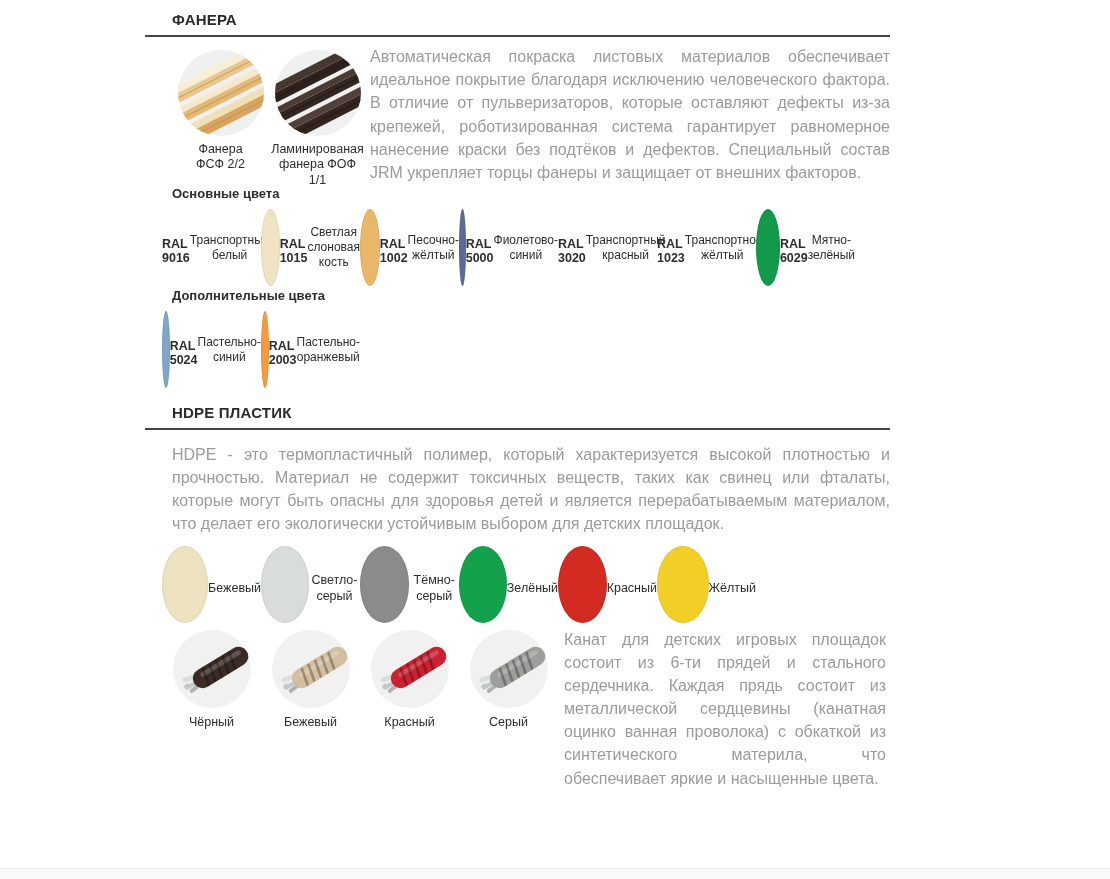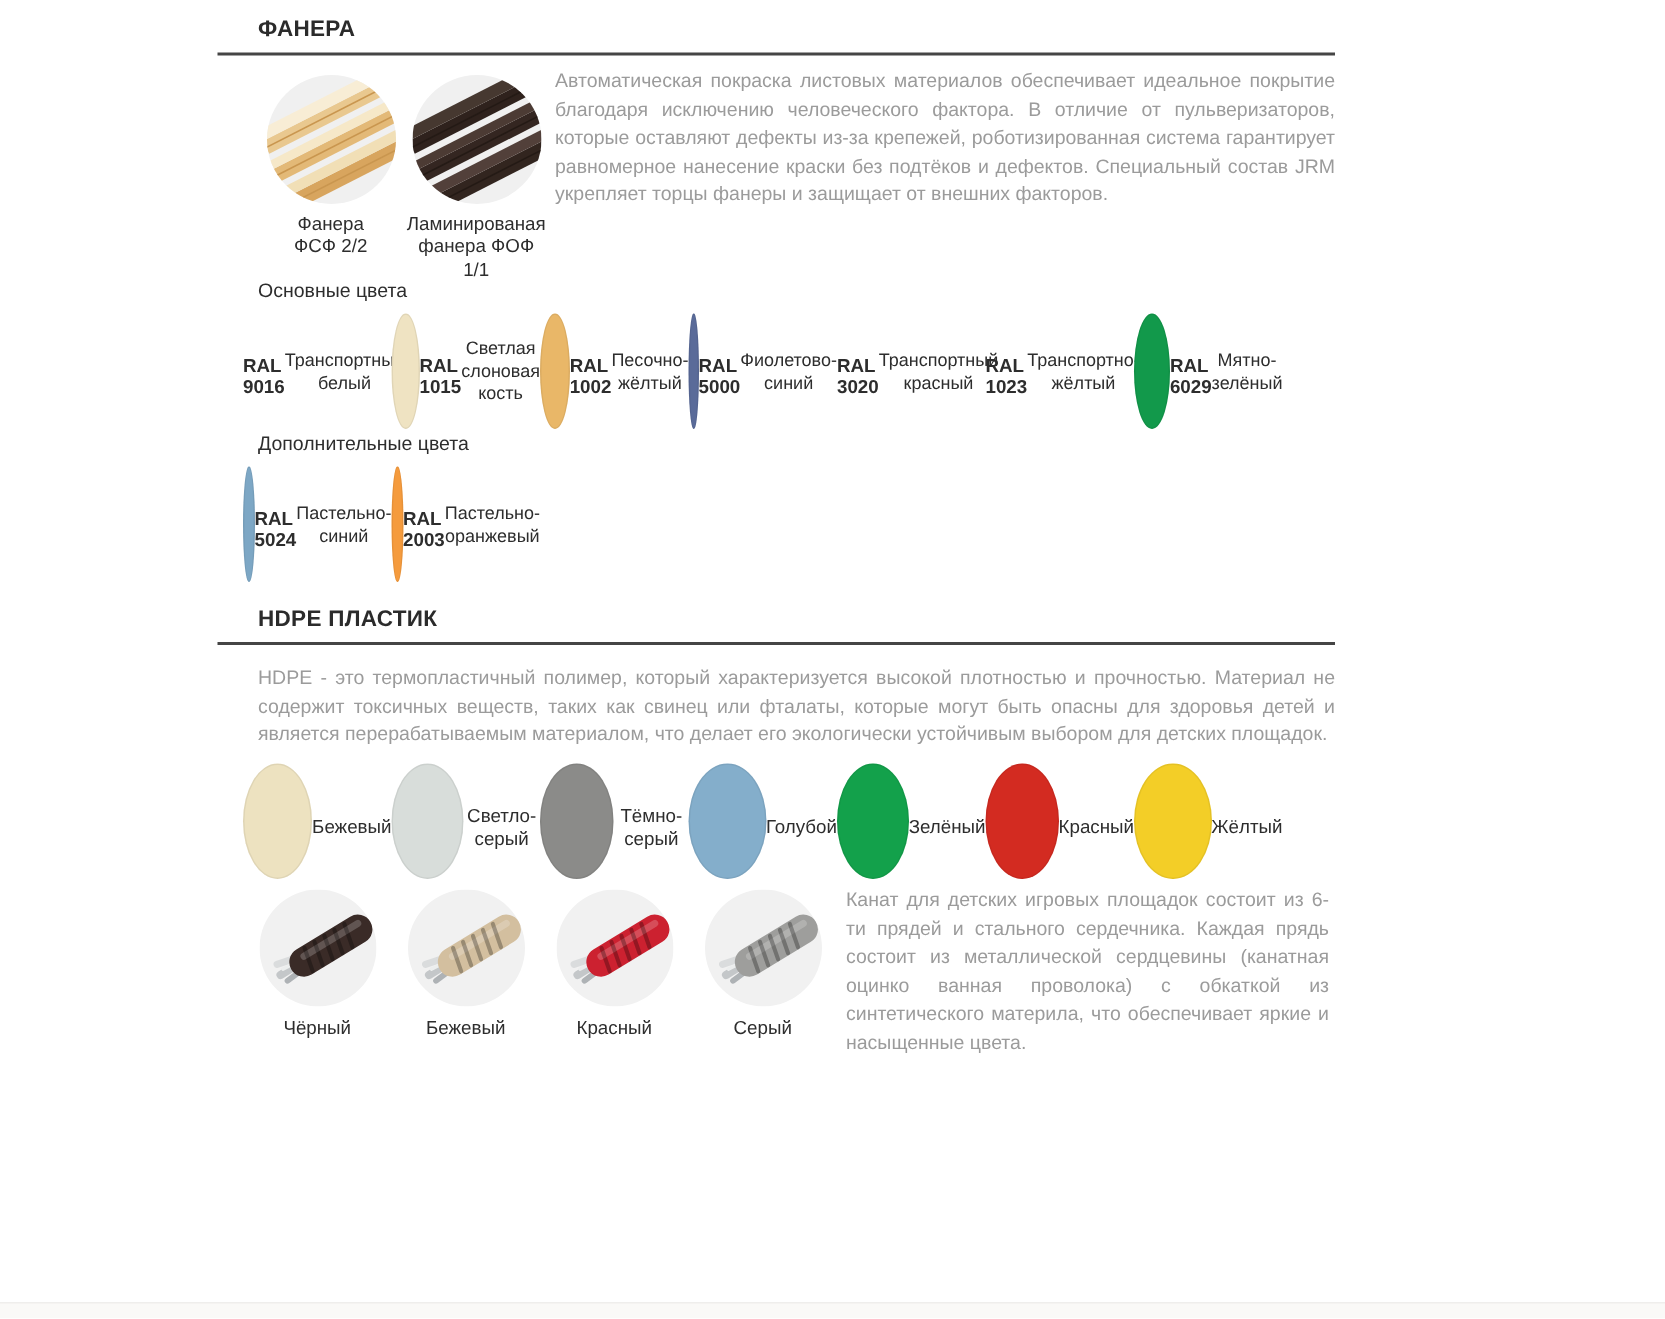--- a/index.html
+++ b/index.html
@@ -13,35 +13,35 @@
   .content{position:absolute;left:172px;top:0;width:718px;}
   .section-head{
     margin:0 0 0 -27px;padding:0 0 7px 27px;
     border-bottom:2px solid #454545;
     font-size:15px;font-weight:bold;color:#2b2b2b;letter-spacing:.2px;
   }
   .head-fanera{padding-top:11px;}
   .head-hdpe{margin-top:16px;}
   .head-rope{margin-top:24px;}
   .para{
-    font-size:13px;line-height:1.45;color:#9b9b9b;
+    font-size:16px;line-height:1.45;color:#9b9b9b;
     text-align:justify;margin:0;
   }
   
   .ply-row{display:flex;align-items:flex-start;margin-top:13px;}
   .ply-figs{display:flex;width:198px;flex-shrink:0;}
   .fig-cell{width:97px;display:flex;flex-direction:column;align-items:center;}
   .fig-circle{width:86px;height:86px;display:block;}
   .fig-label{
     margin-top:6px;font-size:12.5px;line-height:1.22;color:#2d2d2d;
     text-align:center;white-space:pre-line;
   }
   .ply-text{width:520px;margin-left:0;margin-top:-5px;}
   
-  .sub-title{margin-top:0;font-size:13px;font-weight:normal;color:#2d2d2d;}
+  .sub-title{margin-top:0;font-size:13px;font-weight:bold;color:#2d2d2d;}
   .sub-title-main{margin-top:-2px;}
   .sub-title-add{margin-top:2px;}
   .swatch-row{display:flex;margin-left:-10px;margin-top:8px;}
   .cell{width:99px;display:flex;flex-direction:row;align-items:center;}
   .circle{
     width:77px;height:77px;border-radius:50%;
     box-shadow:inset 0 0 0 1px rgba(0,0,0,0.06);
   }
   .ral{margin-top:8px;font-size:12.5px;font-weight:bold;color:#2d2d2d;}
   .cname{
@@ -204,24 +204,20 @@
     </div>
     <div class="cell">
       <div class="circle" style="background-color: rgb(216, 221, 218);"></div>
       <div class="cname">Светло-серый</div>
     </div>
     <div class="cell">
       <div class="circle" style="background-color: rgb(139, 139, 137);"></div>
       <div class="cname">Тёмно-серый</div>
     </div>
     <div class="cell">
-      <div class="circle" style="background-color: rgb(132, 174, 203);"></div>
-      <div class="cname">Голубой</div>
-    </div>
-    <div class="cell">
       <div class="circle" style="background-color: rgb(19, 161, 75);"></div>
       <div class="cname">Зелёный</div>
     </div>
     <div class="cell">
       <div class="circle" style="background-color: rgb(211, 43, 33);"></div>
       <div class="cname">Красный</div>
     </div>
     <div class="cell">
       <div class="circle" style="background-color: rgb(243, 206, 39);"></div>
       <div class="cname">Жёлтый</div>

